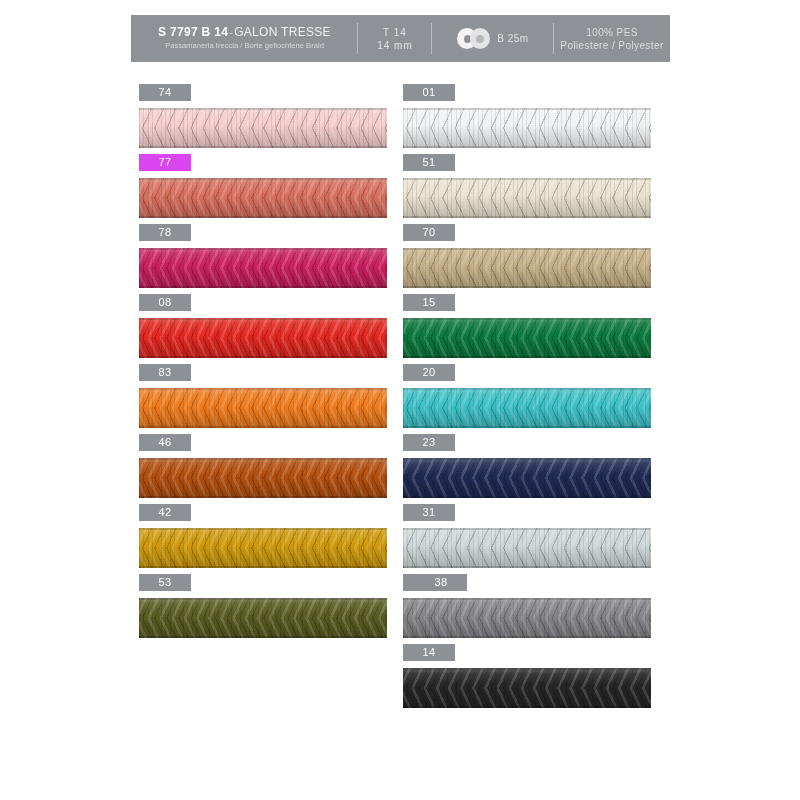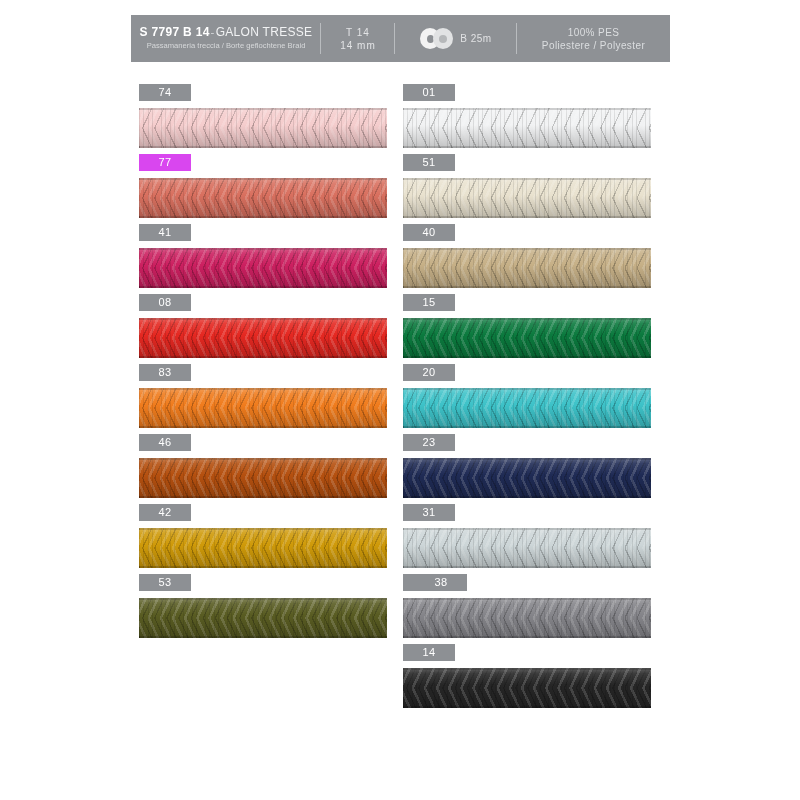--- a/index.html
+++ b/index.html
@@ -27,21 +27,21 @@
     position:relative;
     display:flex;flex-direction:column;
     align-items:center;justify-content:center;
     height:100%;
     box-sizing:border-box;
   }
   .hdr-cell.sep:after{
     content:"";position:absolute;right:0;top:8px;bottom:8px;
     width:1px;background:#b9bcbf;
   }
-  .c-title{width:190px;padding:4px 6px;}
+  .c-title{width:227px;padding:4px 6px;}
   .title-line{
     font-size:11.5px;letter-spacing:.2px;white-space:nowrap;
     line-height:13px;
   }
   .title-code{font-weight:bold;color:#ffffff;font-size:12px;letter-spacing:.3px;}
   .title-dash{color:#d6d8da;padding:0 1px;}
   .title-name{color:#f2f3f4;font-size:12px;letter-spacing:.3px;}
   .title-sub{
     font-size:7.6px;color:#d7d9db;text-align:center;
     line-height:9.5px;margin-top:2px;max-width:190px;
@@ -196,21 +196,21 @@
             <span class="base" style="background: rgb(217, 112, 95);"></span>
             <span class="weave"></span>
             <span class="weave2"></span>
             <span class="knit"></span>
             <span class="shade"></span>
             <span class="edge t"></span>
             <span class="edge b"></span>
           </div>
         </div>
         <div class="swatch">
-          <div class="badge" style="background: rgb(141, 144, 148);">41</div>
+          <div class="badge" style="background: rgb(141, 144, 148);">78</div>
           <div class="braid">
             <span class="base" style="background: rgb(204, 32, 96);"></span>
             <span class="weave"></span>
             <span class="weave2"></span>
             <span class="knit"></span>
             <span class="shade"></span>
             <span class="edge t"></span>
             <span class="edge b"></span>
           </div>
         </div>
@@ -294,21 +294,21 @@
             <span class="base" style="background: rgb(233, 226, 207);"></span>
             <span class="weave"></span>
             <span class="weave2"></span>
             <span class="knit"></span>
             <span class="shade"></span>
             <span class="edge t"></span>
             <span class="edge b"></span>
           </div>
         </div>
         <div class="swatch">
-          <div class="badge" style="background: rgb(141, 144, 148);">40</div>
+          <div class="badge" style="background: rgb(141, 144, 148);">70</div>
           <div class="braid">
             <span class="base" style="background: rgb(198, 176, 135);"></span>
             <span class="weave"></span>
             <span class="weave2"></span>
             <span class="knit"></span>
             <span class="shade"></span>
             <span class="edge t"></span>
             <span class="edge b"></span>
           </div>
         </div>

